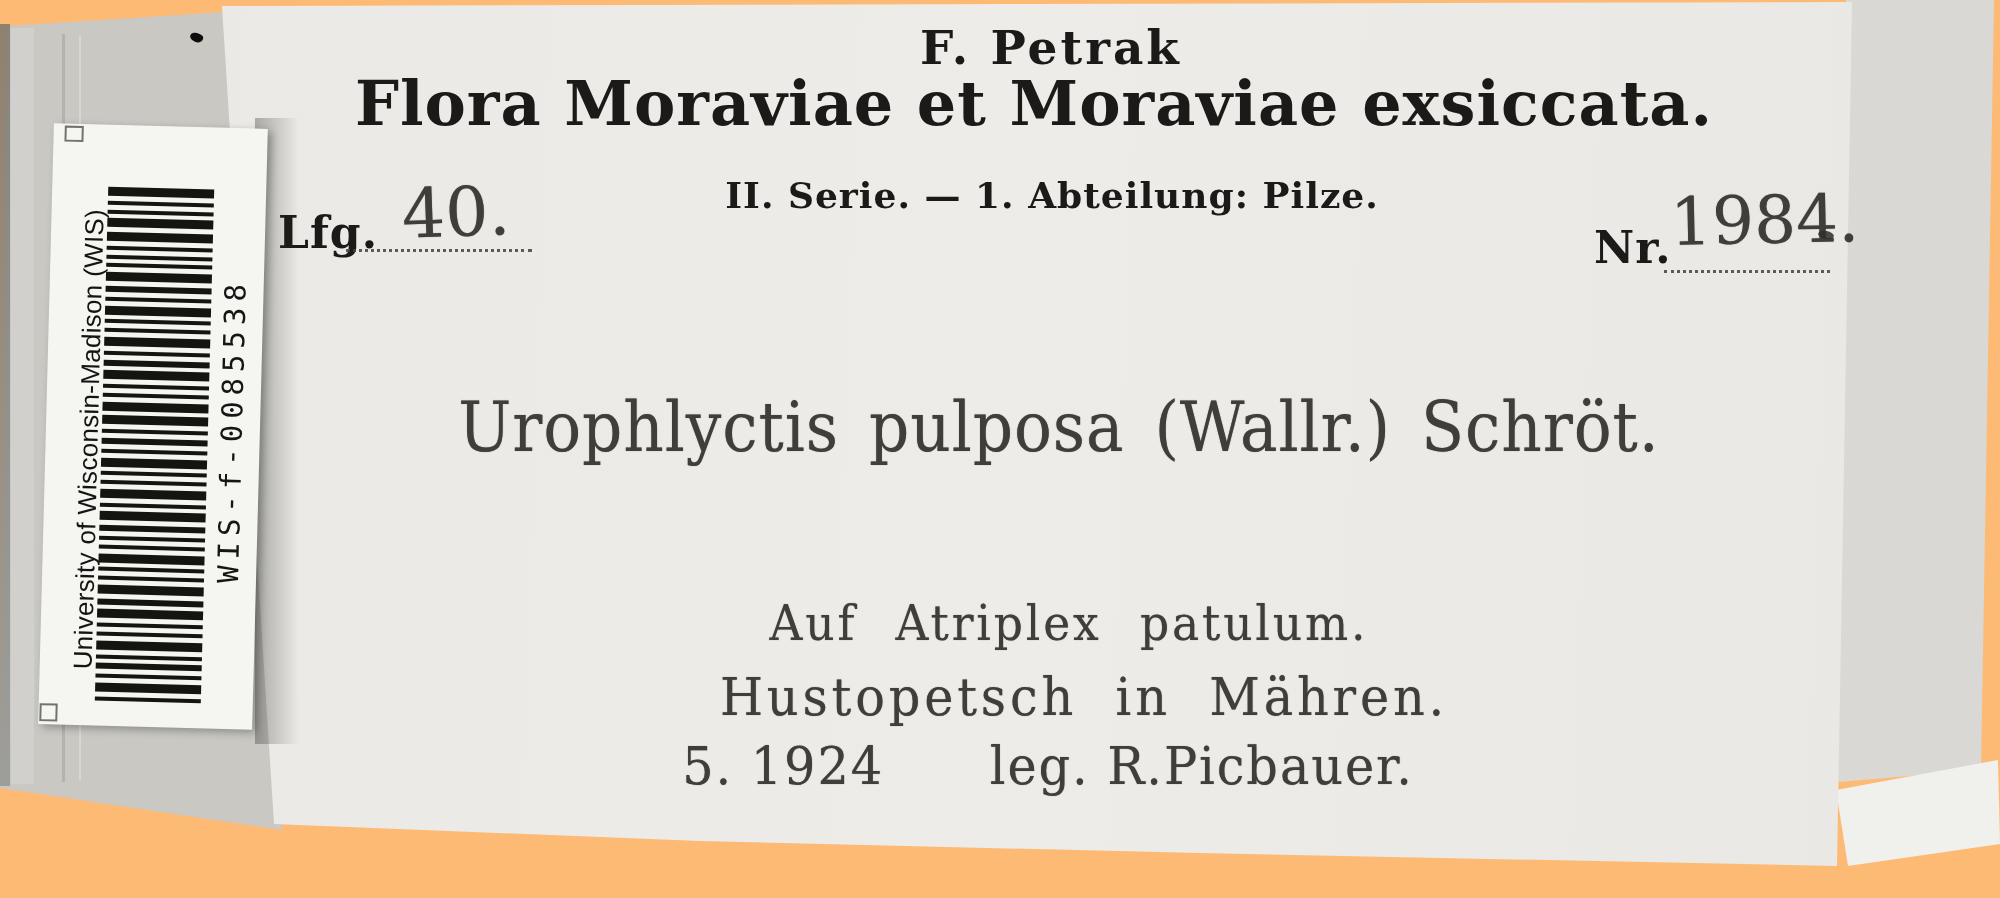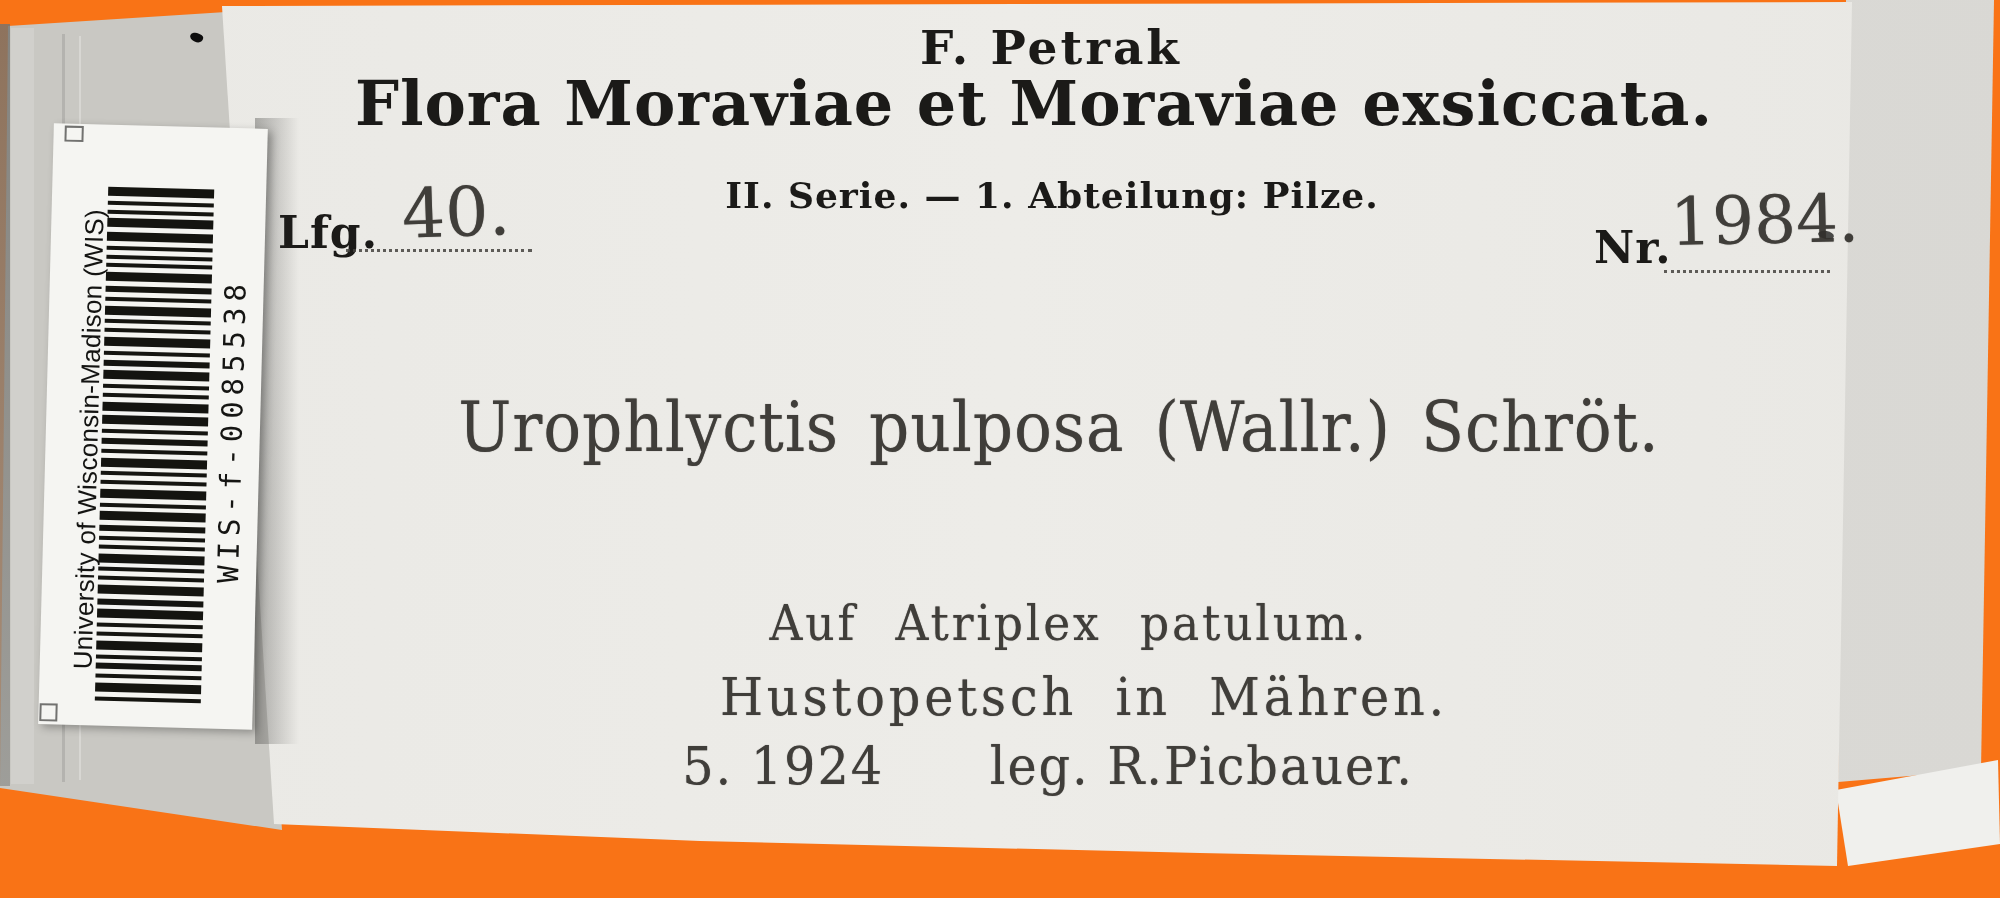--- a/index.html
+++ b/index.html
@@ -1,18 +1,18 @@
 <!DOCTYPE html>
 <html><head>
 <meta charset="utf-8">
 <style>
   html,body{margin:0;padding:0;background:#000;}
   #stage{
     position:relative;width:2000px;height:898px;overflow:hidden;
-    background:#f97316;
+    background:#fdba74;
     font-family:"DejaVu Serif",serif;
   }
   
   .sheet-left{
     position:absolute;inset:0;
     background:#c9c8c3;
     clip-path:polygon(8px 26px,226px 12px,282px 830px,0px 788px);
   }
   .sheet-left-edge-dark{
     position:absolute;left:0;top:24px;width:10px;height:762px;

